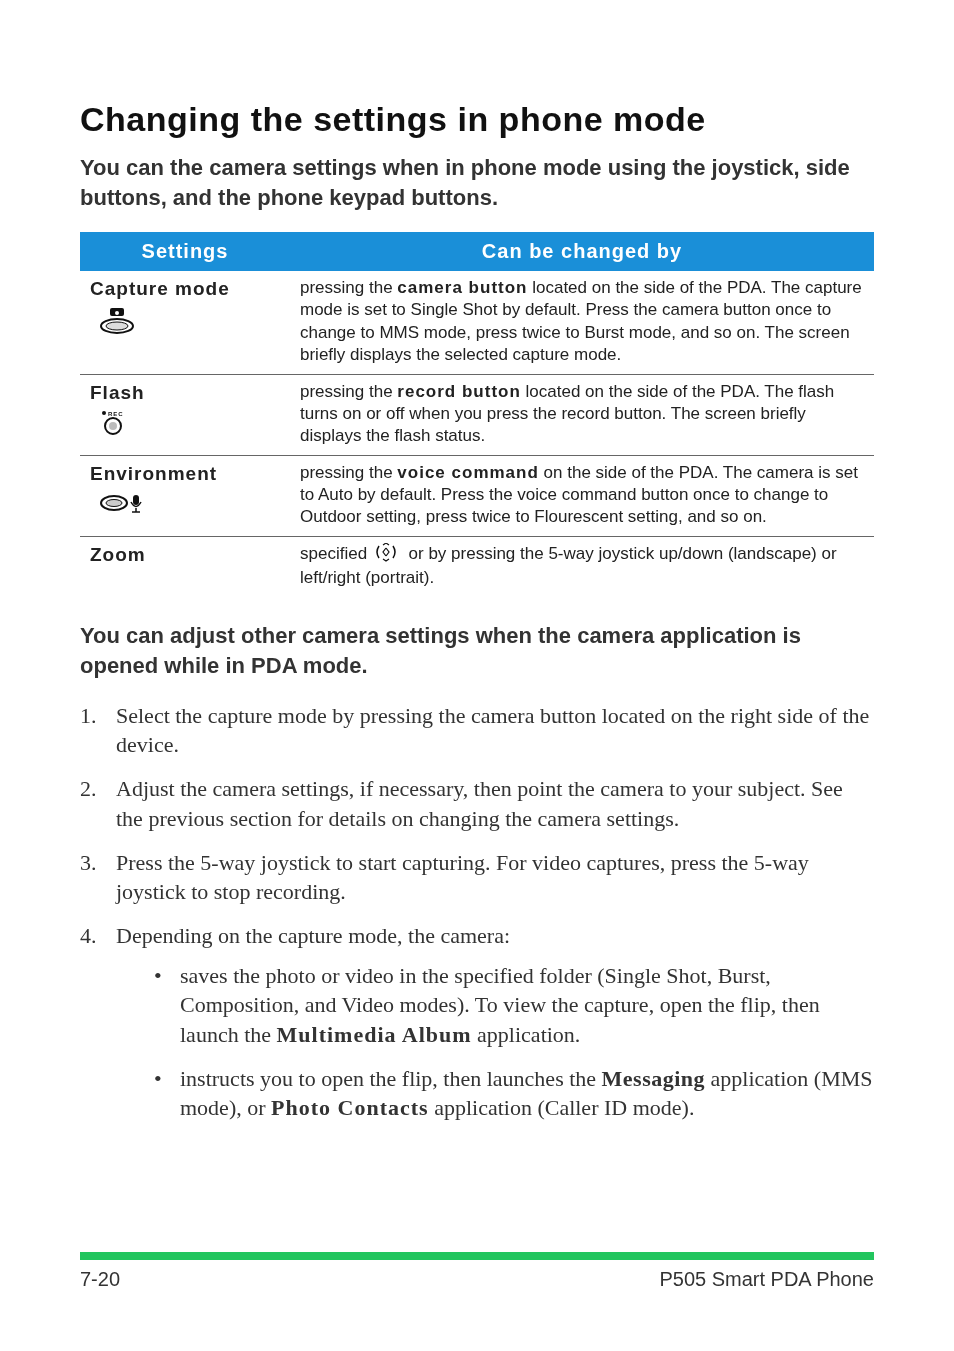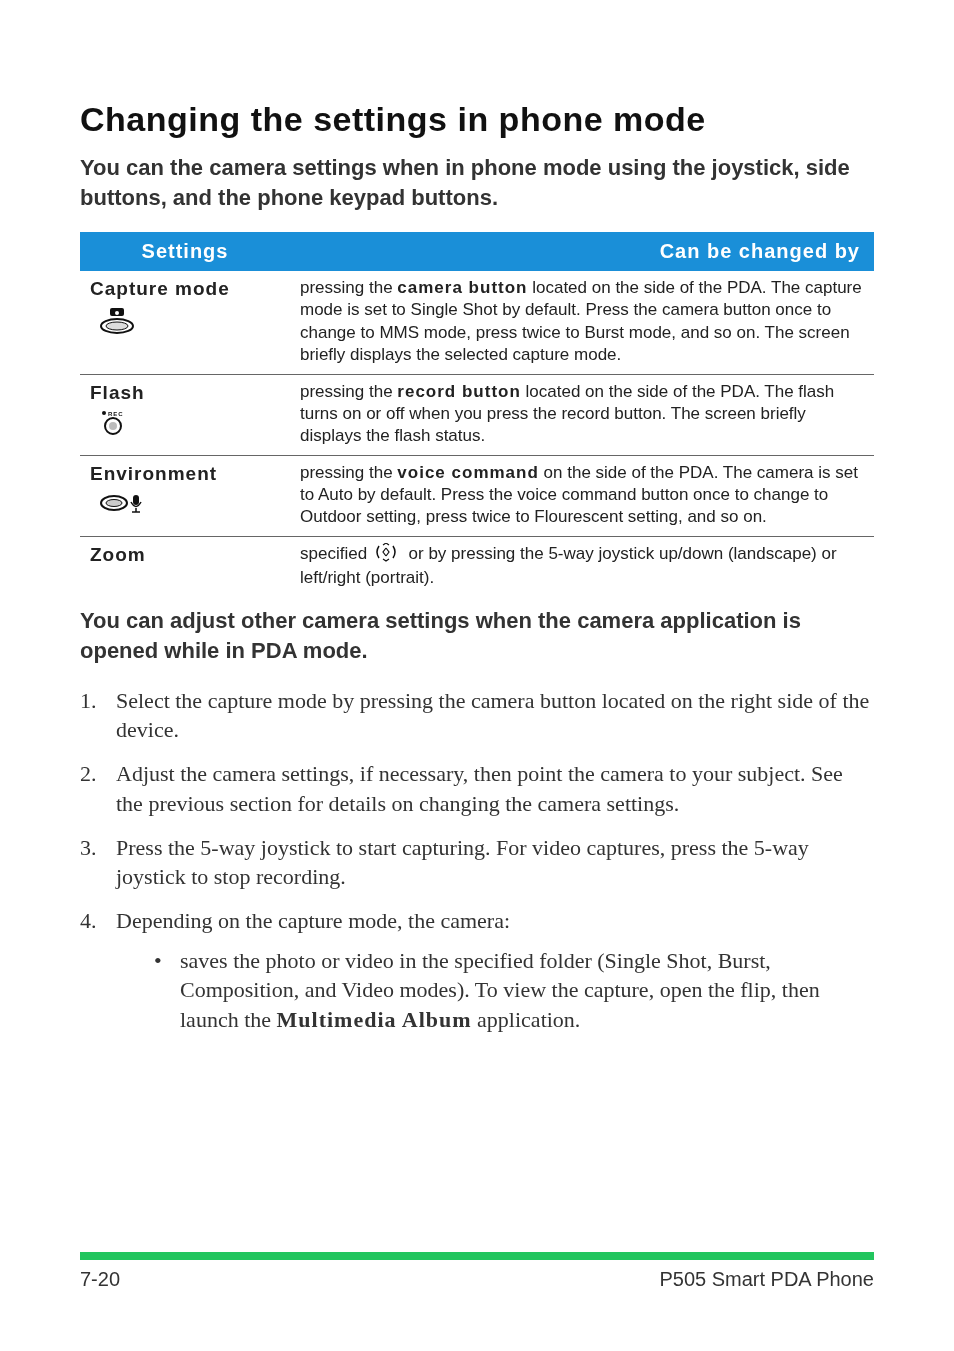--- a/index.html
+++ b/index.html
@@ -20,34 +20,34 @@
     margin-bottom: 14px;
     color: #111;
   }
   p.body {
     font-size: 22px;
     line-height: 1.35;
     color: #333;
     margin-bottom: 20px;
     font-weight: bold;
   }
-  p.body.after-table { margin-top: 9px; }
+  p.body.after-table { margin-top: 24px; }
   .settings-table {
     width: 100%;
     border-collapse: collapse;
     margin-top: 4px;
     margin-bottom: 6px;
   }
   .settings-table th {
     background: #1a8fd8;
     color: #fff;
     font-weight: 700;
     font-size: 20px;
     letter-spacing: 1px;
-    text-align: right;
+    text-align: center;
     padding: 8px 14px;
   }
   .settings-table th.col-settings {
     width: 210px;
     text-align: center;
   }
   .settings-table td {
     border-bottom: 1px solid #666;
     padding: 6px 10px 8px 10px;
     vertical-align: top;
@@ -230,20 +230,23 @@
   <ol class="steps">
     <li>Select the capture mode by pressing the camera button located on the right side of the device.</li>
     <li>Adjust the camera settings, if necessary, then point the camera to your subject. See the previous section for details on changing the camera settings.</li>
     <li>Press the 5-way joystick to start capturing. For video captures, press the 5-way joystick to stop recording.</li>
     <li>
       <span>Depending on the capture mode, the camera:</span>
       <ul class="bullets">
         <li>
           <span>saves the photo or video in the specified folder (Single Shot, Burst, Composition, and Video modes). To view the capture, open the flip, then launch the </span><span class="bold-wide">Multimedia Album</span><span> application.</span>
         </li>
+        <li>
+          <span>instructs you to open the flip, then launches the </span><span class="bold">Messaging</span><span> application (MMS mode), or </span><span class="bold-wide">Photo Contacts</span><span> application (Caller ID mode).</span>
+        </li>
       </ul>
     </li>
   </ol>
 
 </div>
 
 <div class="footer">
   <span>7-20</span>
   <span>P505 Smart PDA Phone</span>
 </div>

